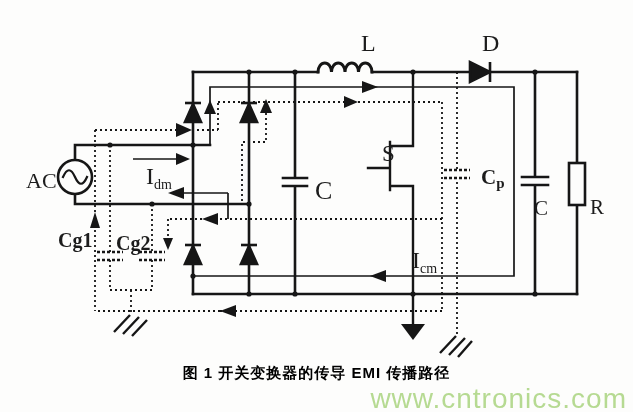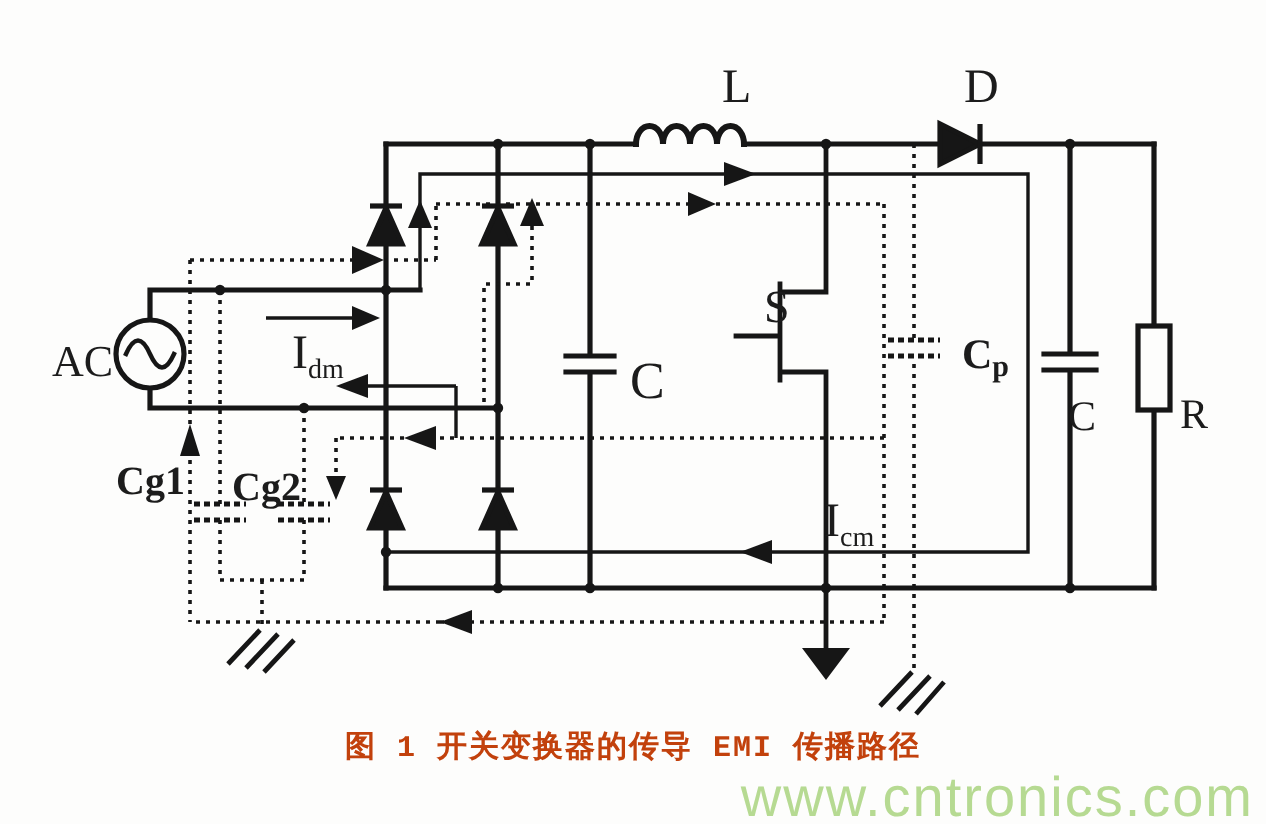--- a/index.html
+++ b/index.html
@@ -3,22 +3,22 @@
 <meta charset="utf-8">
 <style>
   html,body{margin:0;padding:0;background:#ffffff;}
   .stage{
     position:relative;width:633px;height:412px;background:#fdfdfc;overflow:hidden;
     font-family:"Liberation Serif", serif;
   }
   .stage svg{position:absolute;left:0;top:0;}
   .caption{
     position:absolute;left:0;top:364px;width:633px;text-align:center;
-    font-family:Liberation Mono, monospace;font-size:15px;font-weight:600;
-    color:#c2410c;letter-spacing:1px;
+    font-family:Liberation Sans, sans-serif;font-size:15px;font-weight:600;
+    color:#000000;letter-spacing:1px;
   }
   .watermark{
     position:absolute;right:6px;top:383px;
     font-family:"Liberation Sans", sans-serif;font-size:28px;font-weight:400;
     color:#b6da92;letter-spacing:1px;
   }
   text{fill:#1c1c1c;}
   .lbl{font-family:"Liberation Serif", serif;}
 </style>
 </head>

